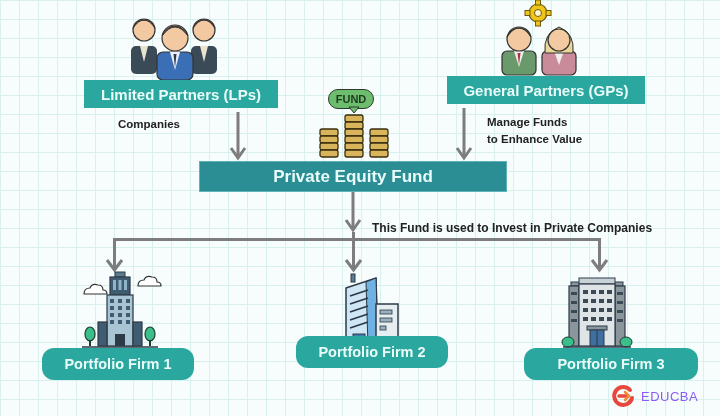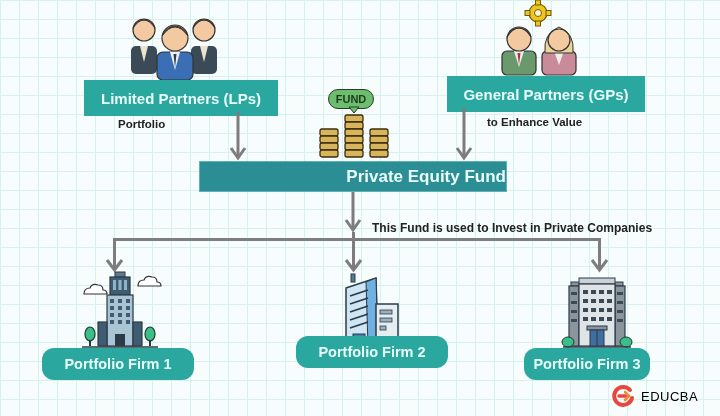--- a/index.html
+++ b/index.html
@@ -10,22 +10,22 @@
     background-image:
       linear-gradient(to right, #d8f0ee 1px, transparent 1px),
       linear-gradient(to bottom, #d8f0ee 1px, transparent 1px);
     background-size:19px 19px;
   }
   .abs { position:absolute; }
   .box {
     position:absolute; display:flex; align-items:center; justify-content:center;
     color:#eafcfa; font-weight:bold; box-sizing:border-box;
   }
-  .partner-box { background:#2aa89f; font-size:15px; height:36px; }
-  .fund-box { background:#2a8e94; font-size:17px; height:31px; border:1px solid #5fb2b6;justify-content:flex-end; }
+  .partner-box { background:#2aa89f; font-size:15px; height:28px; }
+  .fund-box { background:#2a8e94; font-size:17px; height:31px; border:1px solid #5fb2b6; }
   .firm-box { background:#2aa89f; font-size:14.5px; height:32px; border-radius:12px; }
   .caption { position:absolute; color:#222; font-weight:bold; font-size:11.5px; line-height:17px; }
   .line { position:absolute; background:#7d7d7d; }
   svg { position:absolute; overflow:visible; }
 </style>
 </head>
 <body>
 
 <svg style="left:125px;top:6px;" width="100" height="74" viewBox="0 0 100 74">
 
@@ -44,21 +44,21 @@
   <polygon points="48.5,48 50,62 51.5,48" fill="#2d3a48"></polygon>
   <circle cx="50" cy="32" r="13" fill="#f2c9a0" stroke="#333" stroke-width="1.2"></circle>
   <path d="M37 30 Q50 12 63 30 Q58 20 50 20 Q42 20 37 30Z" fill="#3d4a5a" stroke="#333" stroke-width="1"></path>
 </svg>
 
 <div class="box partner-box" style="left:84px;top:80px;width:194px;">
   <span>Limited Partners (LPs)</span>
 </div>
 
 <div class="caption" style="left:118px;top:116px;">
-  <div>Portfolio</div>
+  <div>Companies</div>
 </div>
 
 <svg style="left:230px;top:112px;" width="16" height="48">
   <line x1="8" y1="0" x2="8" y2="45" stroke="#7d7d7d" stroke-width="3"></line>
   <polyline points="1,36 8,46 15,36" fill="none" stroke="#7d7d7d" stroke-width="3"></polyline>
 </svg>
 
 <svg style="left:500px;top:3px;" width="80" height="74" viewBox="0 0 80 74">
 
   <g transform="translate(38,10)">
@@ -88,20 +88,21 @@
 <div class="box partner-box" style="left:447px;top:76px;width:198px;">
   <span>General Partners (GPs)</span>
 </div>
 
 <svg style="left:456px;top:108px;" width="16" height="52">
   <line x1="8" y1="0" x2="8" y2="49" stroke="#7d7d7d" stroke-width="3"></line>
   <polyline points="1,40 8,50 15,40" fill="none" stroke="#7d7d7d" stroke-width="3"></polyline>
 </svg>
 
 <div class="caption" style="left:487px;top:114px;">
+  <div>Manage Funds</div>
   <div>to Enhance Value</div>
 </div>
 
 <div class="abs" style="left:328px;top:89px;width:44px;height:18px;background:#6dbd6f;border:1.5px solid #2d3a2d;border-radius:10px;display:flex;align-items:center;justify-content:center;font-weight:bold;font-size:11px;color:#1f3a1f;">
   <span>FUND</span>
 </div>
 <svg style="left:318px;top:107px;" width="72" height="52" viewBox="0 0 72 52">
   <polygon points="31,0 36,6 41,0" fill="#6dbd6f" stroke="#2d3a2d" stroke-width="1"></polygon>
   <g fill="#d8b45a" stroke="#3a2e10" stroke-width="1.3">
 
@@ -254,24 +255,24 @@
   <ellipse cx="63" cy="68" rx="6" ry="5" fill="#3bbf8a" stroke="#1f3a30" stroke-width="1"></ellipse>
   <line x1="0" y1="73" x2="68" y2="73" stroke="#2d3a48" stroke-width="1.5"></line>
 </svg>
 
 <div class="box firm-box" style="left:42px;top:348px;width:152px;">
   <span>Portfolio Firm 1</span>
 </div>
 <div class="box firm-box" style="left:296px;top:336px;width:152px;">
   <span>Portfolio Firm 2</span>
 </div>
-<div class="box firm-box" style="left:524px;top:348px;width:126px;">
+<div class="box firm-box" style="left:524px;top:348px;width:174px;">
   <span>Portfolio Firm 3</span>
 </div>
 
 <div class="abs" style="left:612px;top:384px;display:flex;align-items:center;gap:5px;">
   <svg width="24" height="24" viewBox="0 0 24 24" style="position:static;">
     <path d="M20 14 A9 9 0 1 1 18 6" fill="none" stroke="#e8473d" stroke-width="4" stroke-linecap="round"></path>
     <path d="M7 12 L16 12" stroke="#e8473d" stroke-width="3.5" stroke-linecap="round"></path>
     <path d="M13 8 L17 12 L13 16" fill="none" stroke="#f08a35" stroke-width="2.5" stroke-linecap="round"></path>
   </svg>
-  <span style="font-size:13px;color:#000000;letter-spacing:0.5px;">EDUCBA</span>
+  <span style="font-size:13px;color:#8b5cf6;letter-spacing:0.5px;">EDUCBA</span>
 </div>
 
 </body></html>

